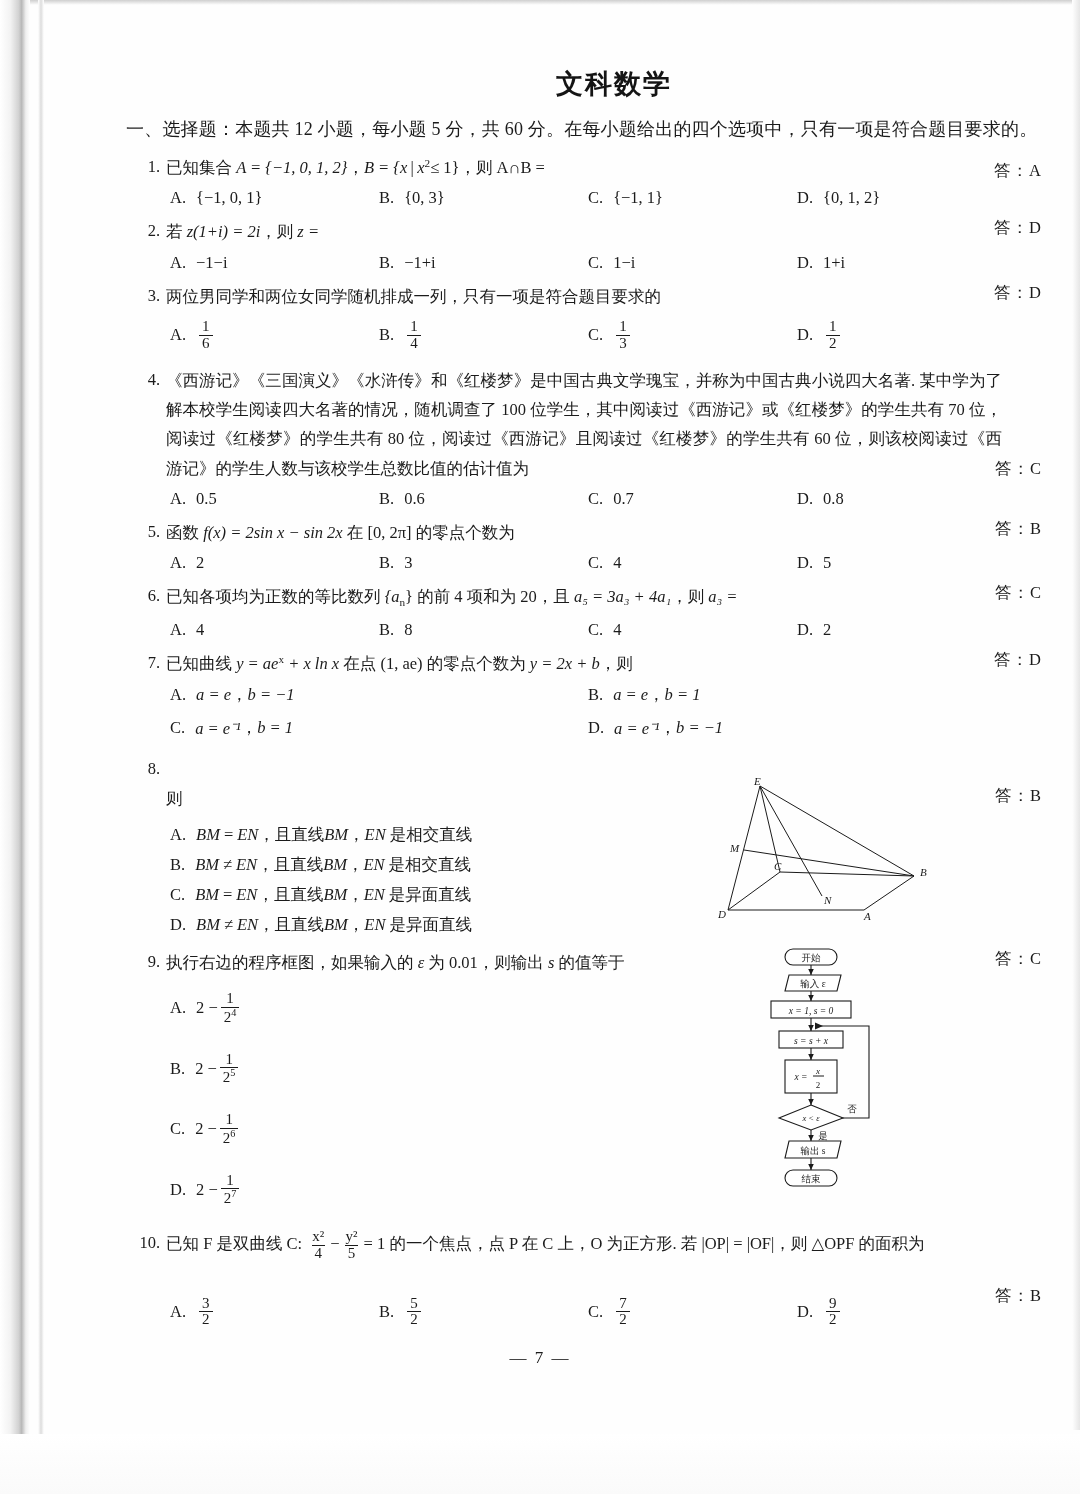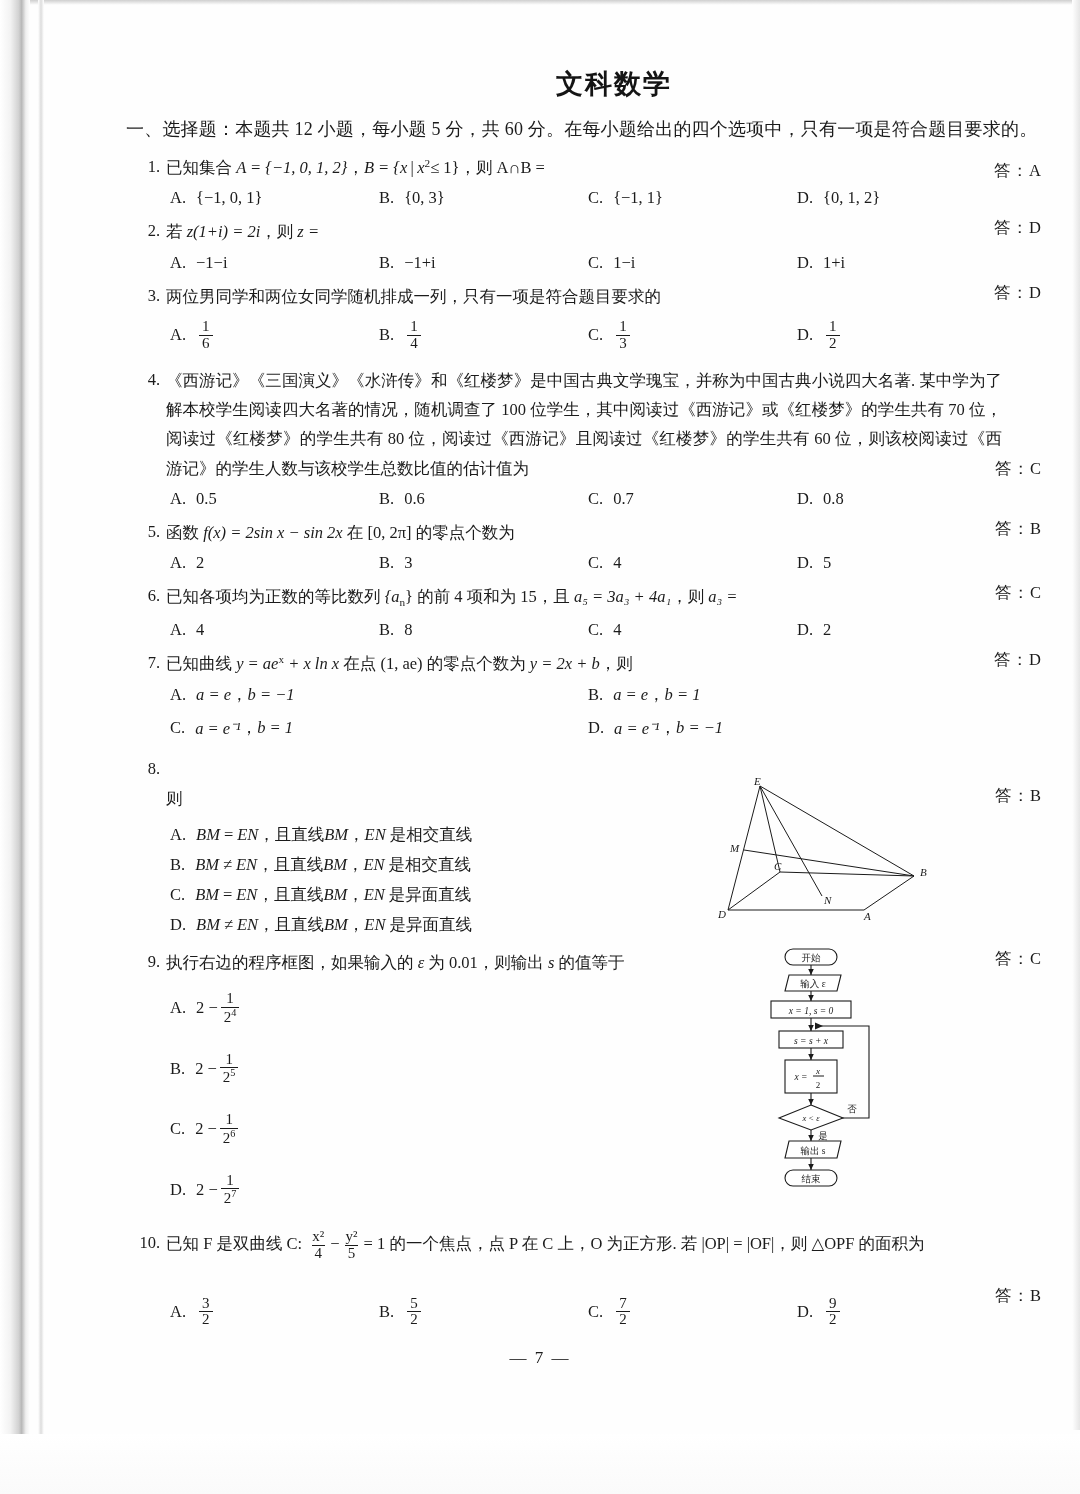--- a/index.html
+++ b/index.html
@@ -309,21 +309,21 @@
             <span class="opt-lbl">D.</span>
             <span>5</span>
           </div>
       </div>
     </div>
 
     <div class="q">
       <div class="q-body">
         <div class="q-num">6.</div>
         <div class="q-text">
-          <span>已知各项均为正数的等比数列 </span><i class="v">{a</i><sub>n</sub><span>}</span><span> 的前 4 项和为 15，且 </span><i class="v">a₅ = 3a₃ + 4a₁</i><span>，则 </span><i class="v">a₃ =</i>
+          <span>已知各项均为正数的等比数列 </span><i class="v">{a</i><sub>n</sub><span>}</span><span> 的前 4 项和为 20，且 </span><i class="v">a₅ = 3a₃ + 4a₁</i><span>，则 </span><i class="v">a₃ =</i>
         </div>
       </div>
       <div class="ans" style="top:0"><span>答：</span><span>C</span></div>
       <div class="opts">
         <div class="opt">
             <span class="opt-lbl">A.</span>
             <span>4</span>
           </div>
         <div class="opt">
             <span class="opt-lbl">B.</span>

